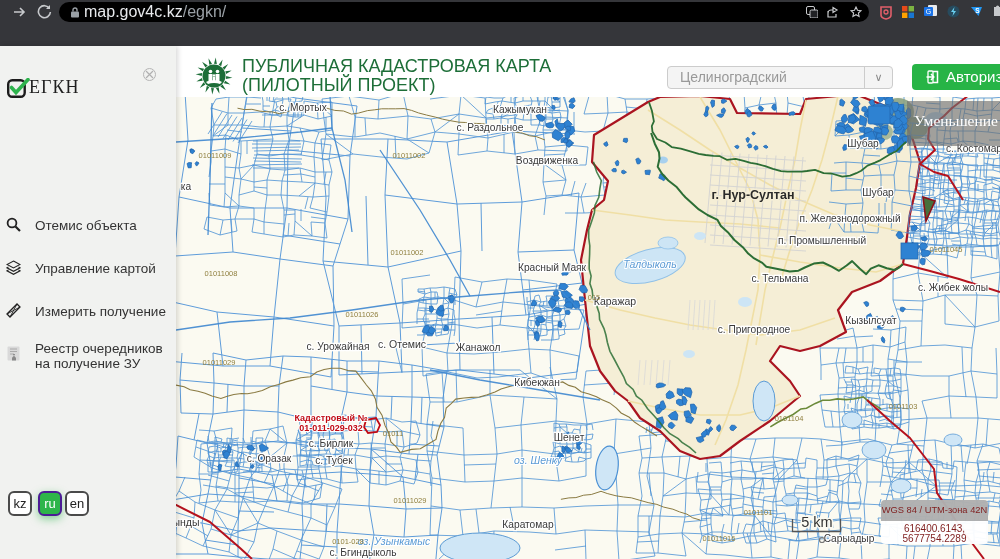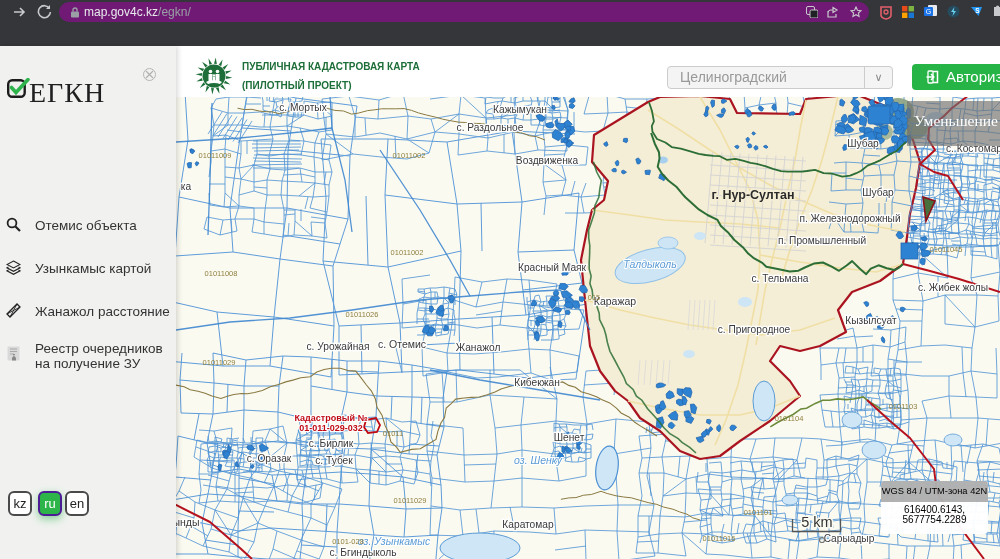--- a/index.html
+++ b/index.html
@@ -1,38 +1,38 @@
 <!DOCTYPE html>
 <html><head><meta charset="utf-8">
 <style>
 *{margin:0;padding:0;box-sizing:border-box}
 body{width:1000px;height:559px;overflow:hidden;position:relative;font-family:"Liberation Sans",sans-serif;background:#fff}
 .chrome{position:absolute;left:0;top:0;width:1000px;height:46px;background:#35363a}
-.pill{position:absolute;left:59px;top:2px;width:810px;height:20px;background:#701a75;border-radius:10px;color:#e8eaed;font-size:12px;line-height:20px}
+.pill{position:absolute;left:59px;top:2px;width:810px;height:20px;background:#000000;border-radius:10px;color:#e8eaed;font-size:16px;line-height:20px}
 .url{position:absolute;left:25px;top:0;white-space:nowrap}
 .url span{color:#9aa0a6}
 .navic{position:absolute;top:3px}
 .sidebar{position:absolute;left:0;top:46px;width:176px;height:513px;background:#f1f2f0;box-shadow:2px 0 5px rgba(0,0,0,.15);z-index:5}
 .header{position:absolute;left:176px;top:46px;width:824px;height:51px;background:#fff;z-index:4}
 .maparea{position:absolute;left:176px;top:90px;width:824px;height:469px;z-index:1}
-.htitle{position:absolute;left:242px;top:57px;color:#1d6e38;font-weight:bold;font-size:10px;line-height:19px;z-index:6}
+.htitle{position:absolute;left:242px;top:57px;color:#1d6e38;font-weight:normal;font-size:18px;line-height:19px;z-index:6}
 .sel{position:absolute;left:667px;top:66px;width:226px;height:23px;background:#f4f4f4;border:1px solid #ccc;border-radius:4px;z-index:6;color:#999;font-size:14px;line-height:21px;padding-left:12px}
 .sel .chev{position:absolute;right:0;top:0;width:28px;height:21px;border-left:1px solid #ccc;color:#888;text-align:center;font-size:11px;line-height:21px}
 .abtn{position:absolute;left:912px;top:64px;width:96px;height:26px;background:#27b446;border-radius:4px;z-index:6;color:#fff;font-size:15px;line-height:26px;padding-left:34px}
 .tooltip{position:absolute;left:907px;top:101px;width:93px;height:45px;background:rgba(112,112,110,.65);z-index:3;color:#fff;font-family:"Liberation Serif",serif;font-size:15.5px;padding:11px 0 0 7px;white-space:nowrap;overflow:hidden}
-.coord{position:absolute;left:881px;top:481px;width:107px;border-radius:4px;overflow:hidden;z-index:3;color:#000000;text-align:center}
+.coord{position:absolute;left:881px;top:500px;width:107px;border-radius:4px;overflow:hidden;z-index:3;color:#7f1d1d;text-align:center}
 .coord .ch{background:rgba(176,176,176,.97);padding:4px 0;line-height:13px;font-size:9.3px;white-space:nowrap}
-.coord .cb{background:rgba(255,255,255,.96);padding:3px 0 9px;line-height:10px;font-size:10px}
+.coord .cb{background:rgba(255,255,255,.96);padding:3px 0 0;line-height:10px;font-size:10px}
 .scale{position:absolute;left:790px;top:511px;z-index:3}
 .subt{position:absolute;left:7px;top:59px;font-size:13px;color:#3c3c3c;line-height:16px}
 .mi{position:absolute;left:35px;font-size:13.5px;color:#333;white-space:nowrap}
 .lang{position:absolute;top:445px;width:24px;height:25px;border-radius:6px;text-align:center;font-size:13px;line-height:22px}
 .lw1{background:#fff;border:2px solid #4a4a4a;color:#222}
 .close{position:absolute;left:143px;top:22px;width:13px;height:13px;border:1.4px solid #b5b5b5;border-radius:50%}
-.egkn{position:absolute;left:29px;top:31px;font-family:"Liberation Serif",serif;font-size:28px;color:#1f1f1f;letter-spacing:1px}
+.egkn{position:absolute;left:29px;top:31px;font-family:"Liberation Serif",serif;font-size:18px;color:#1f1f1f;letter-spacing:1px}
 </style></head><body>
 
 <svg class="maparea" width="824" height="469" viewBox="176 90 824 469">
 <style>
 .pa{fill:none;stroke:#4a90d4;stroke-width:0.8}
 .pb{fill:none;stroke:#5e9cda;stroke-width:1}
 .wa{fill:#2e82d2;stroke:#2468b0;stroke-width:0.8}
 .lt{font-family:"Liberation Sans",sans-serif;font-size:10.2px;fill:#3a3a3a;paint-order:stroke;stroke:#ffffff;stroke-width:2.5px}
 .lb2{font-family:"Liberation Sans",sans-serif;font-size:10.5px;fill:#3a3a3a;paint-order:stroke;stroke:#ffffff;stroke-width:2.5px}
 .lc{font-family:"Liberation Sans",sans-serif;font-size:12.5px;font-weight:bold;fill:#2a2a2a;paint-order:stroke;stroke:#f5eed6;stroke-width:3px}
@@ -495,26 +495,26 @@
   </svg>
   <div class="egkn">ЕГКН</div>
   <svg style="position:absolute;left:6px;top:171px" width="15" height="15" viewBox="0 0 15 15">
       <circle cx="6" cy="6" r="4.4" stroke="#222" stroke-width="1.8" fill="none"></circle>
       <path d="M9.5 9.5 14 14" stroke="#222" stroke-width="2.2"></path>
     </svg>
   <div class="mi" style="top:172px">Отемис объекта</div>
   <svg style="position:absolute;left:6px;top:214px" width="15" height="15" viewBox="0 0 15 15">
       <path d="M7.5 1 14 4.5 7.5 8 1 4.5z M2.5 7 1 7.8 7.5 11.3 14 7.8 12.5 7 M2.5 10 1 10.8 7.5 14.3 14 10.8 12.5 10" stroke="#222" stroke-width="1.1" fill="none"></path>
     </svg>
-  <div class="mi" style="top:215px">Узынкамыс картой</div>
+  <div class="mi" style="top:215px">Управление картой</div>
   <svg style="position:absolute;left:6px;top:257px" width="15" height="15" viewBox="0 0 15 15">
       <path d="M1 11 11 1l3 3L4 14l-3-3z" stroke="#222" stroke-width="1.3" fill="none"></path>
       <path d="M1 11 14 4M4 14 11 1" stroke="#222" stroke-width="0.9"></path>
     </svg>
-  <div class="mi" style="top:258px">Жанажол расстояние</div>
+  <div class="mi" style="top:258px">Измерить получение</div>
   <svg style="position:absolute;left:7px;top:300px" width="13" height="15" viewBox="0 0 13 15">
       <rect x="0.5" y="0.5" width="12" height="14" rx="1" fill="#d9d9d9"></rect>
       <path d="M3 3h7M3 5.5h7M3 8h4" stroke="#aaa" stroke-width="1"></path>
       <path d="M6 8c0 2 3 2.5 3 4.5v2H5v-2c0-2 3-2.5 3-4.5" fill="#888"></path>
     </svg>
   <div class="mi" style="top:295px;line-height:15px">Реестр очередников<br>на получение ЗУ</div>
   <div class="lang lw1" style="left:8px">kz</div>
   <div class="lang" style="left:38px;background:#2eb54a;color:#fff;box-shadow:0 3px 8px rgba(46,181,74,.55);border:2px solid #4c1d95">ru</div>
   <div class="lang lw1" style="left:65px">en</div>
 </div>

